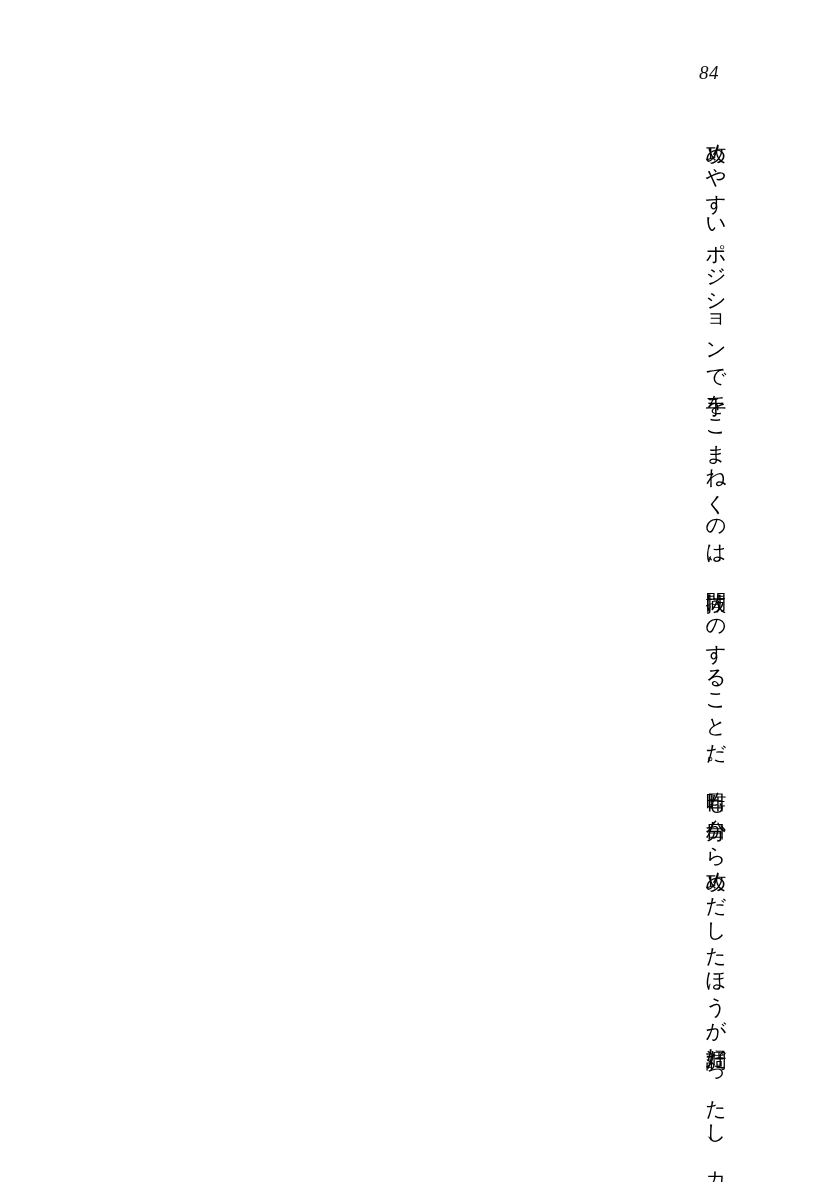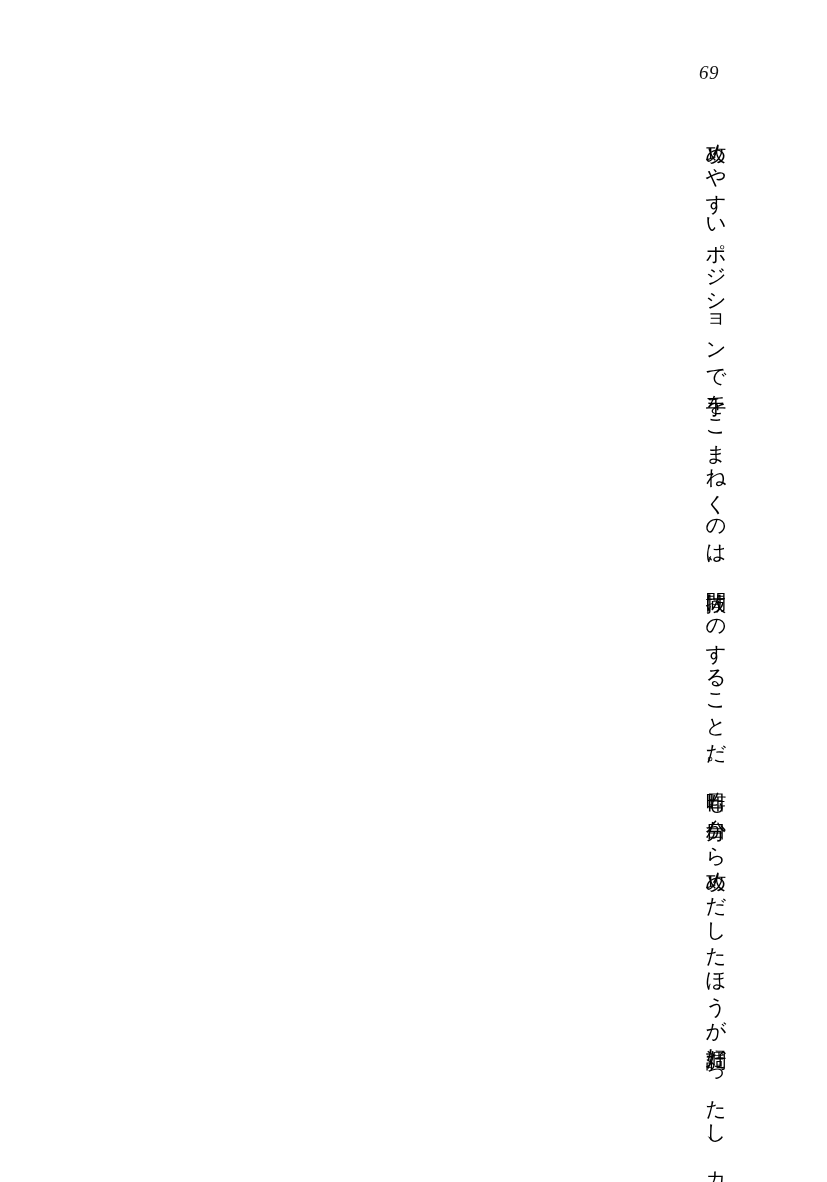--- a/index.html
+++ b/index.html
@@ -54,21 +54,21 @@
     letter-spacing: 1.5px;
     margin: 0;
     padding: 0;
   }
 </style>
 </head>
 <body>
 
 <div class="page">
 
-  <div class="page-number">69</div>
+  <div class="page-number">84</div>
 
   <div class="body-text">
     <div class="line">攻めやすいポジションで手をこまねくのは、間抜けのすることだ。昨日も自分から</div>
     <div class="line">攻めだしたほうが好調だったし、カルラをよがらせることもできた。</div>
 
   </div>
 
 </div>
 
 </body></html>

